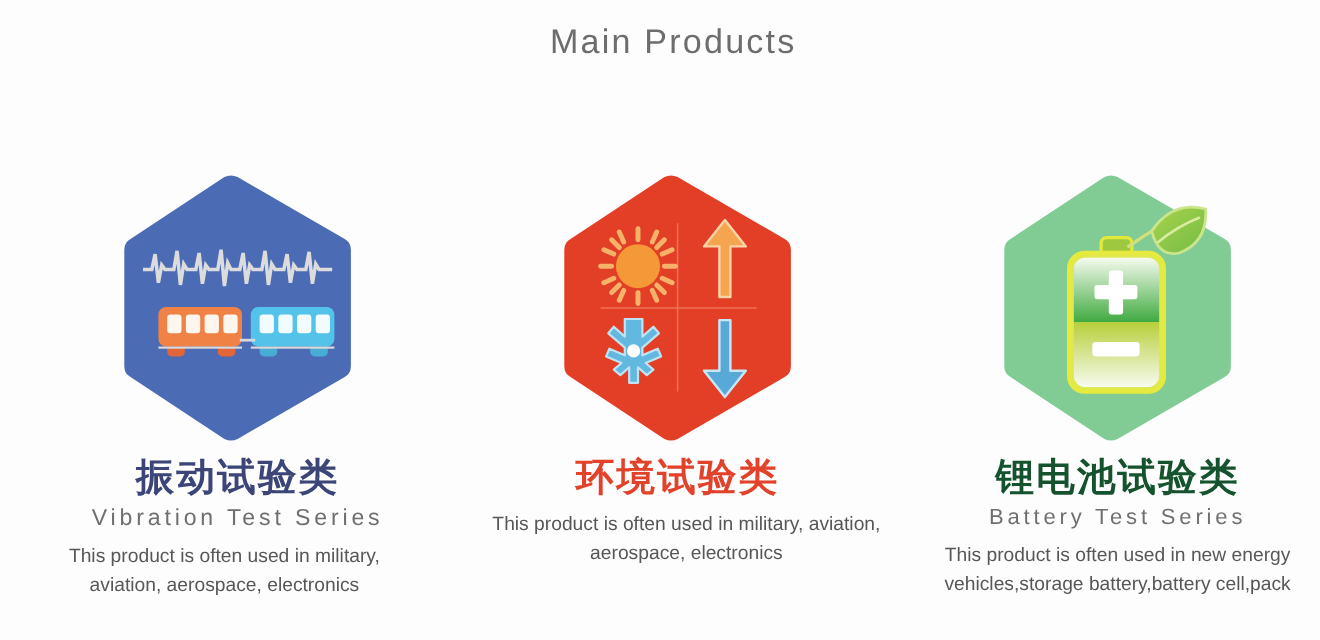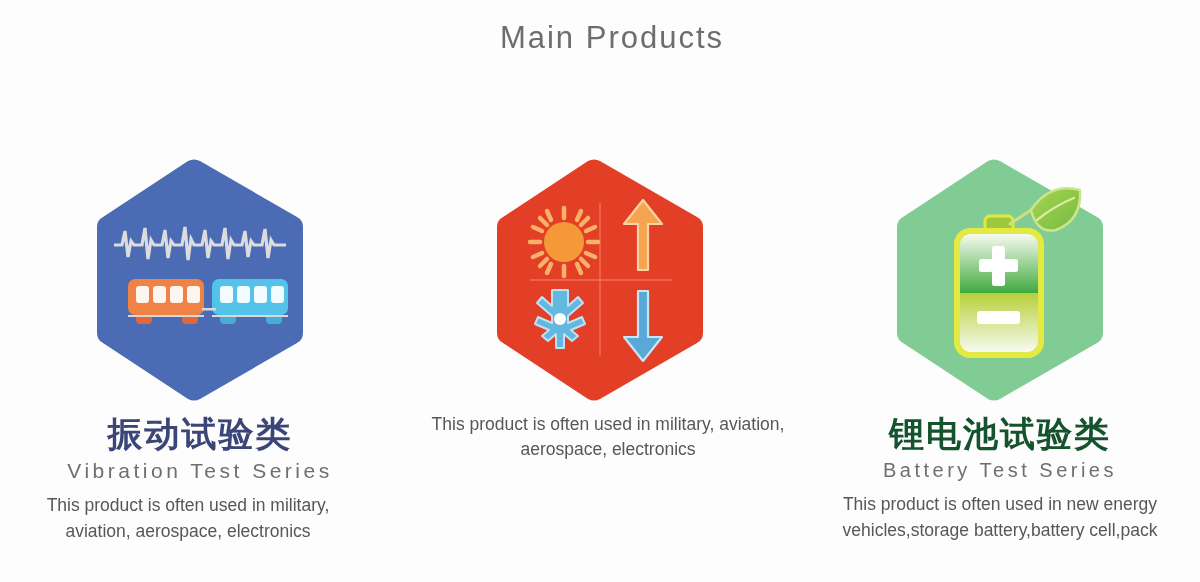--- a/index.html
+++ b/index.html
@@ -38,21 +38,21 @@
     font-weight: normal;
     padding-left: 24px;
   }
 
   
   .columns {
     display: flex;
     width: 1048px;
     position: absolute;
     top: 150px;
-    left: 0;
+    left: 16px;
   }
   .column {
     width: 400px;
     position: relative;
     display: flex;
     flex-direction: column;
     align-items: center;
   }
 
   
@@ -226,20 +226,21 @@
                    L68 132 Z"></path>
           <circle cx="68" cy="161" r="6" fill="#ffffff" stroke="none"></circle>
         </g>
 
         <g fill="#58a8d8" stroke="#c9e6f5" stroke-width="2.2" stroke-linejoin="round">
           <path d="M146 133 L146 179 L132 179 L151 203 L170 179 L156 179 L156 133 Z"></path>
         </g>
       </svg>
     </div>
     <div class="txt">
+      <div class="label-cn">环境试验类</div>
       <div class="desc">This product is often used in military, aviation, aerospace, electronics</div>
     </div>
   </div>
 
   <div class="column col-3">
     <div class="hex-wrap">
       <svg class="hex" viewBox="0 0 216 244">
         <path d="M108 3 L205 59 Q211 62 211 69 L211 175 Q211 182 205 185 L108 241 Q102 244 96 241 L11 185 Q5 182 5 175 L5 69 Q5 62 11 59 L96 3 Q102 0 108 3 Z" fill="#81cc94"></path>
       </svg>
       <svg class="hex-icon" viewBox="0 0 216 244">

